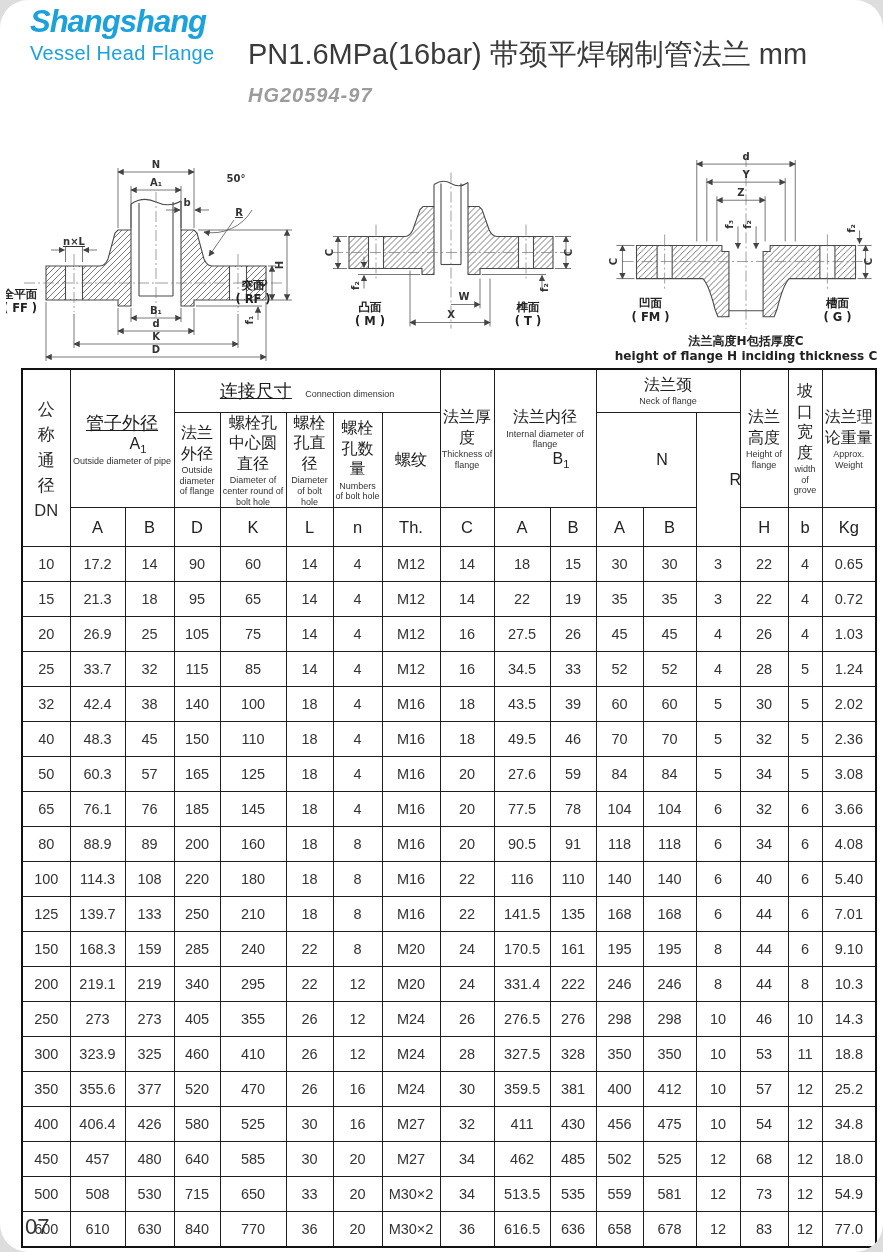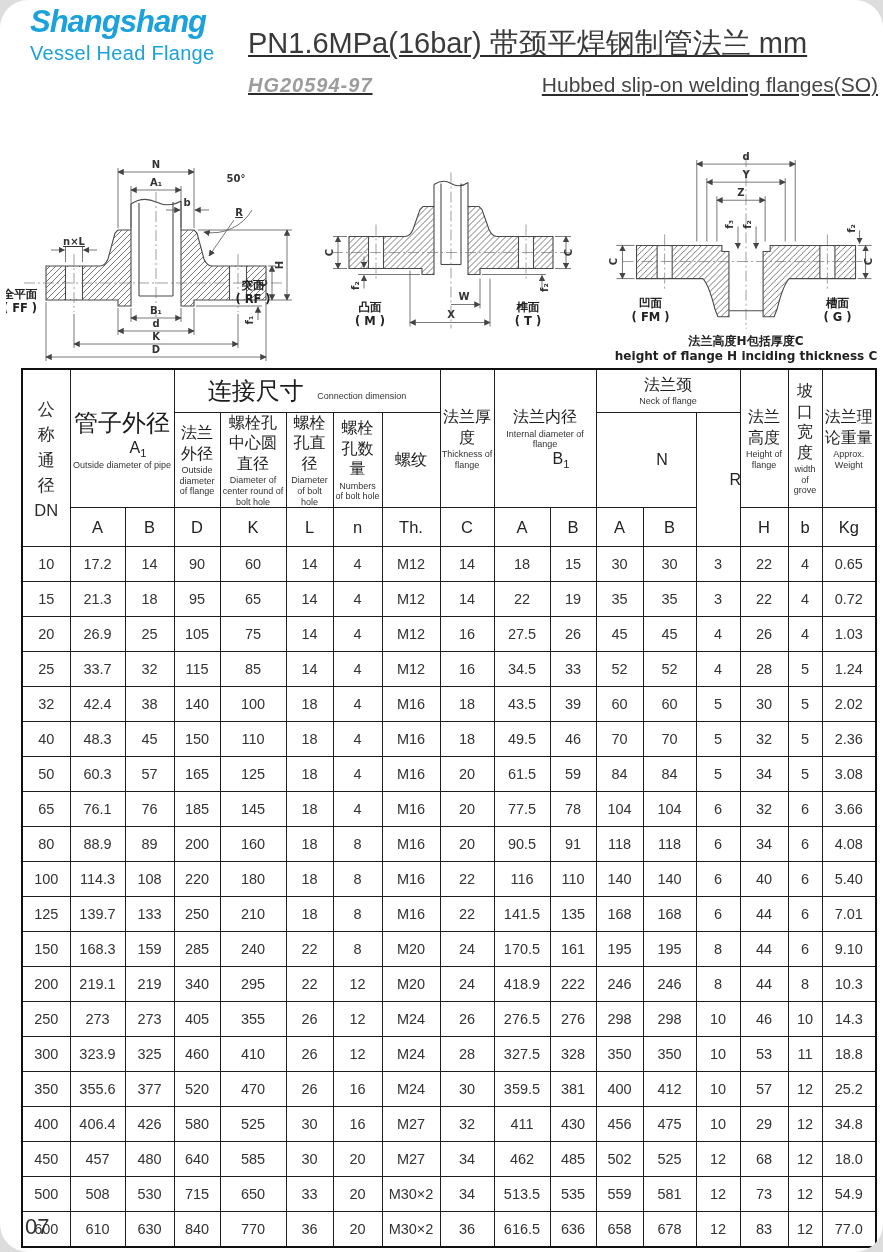--- a/index.html
+++ b/index.html
@@ -3,21 +3,21 @@
 <meta charset="utf-8">
 <style>
   html,body{margin:0;padding:0;background:#ddd;}
   .page{position:relative;width:883px;height:1252px;background:#fff;overflow:hidden;
         font-family:"Liberation Sans","DejaVu Sans",sans-serif;color:#2b2b2b;border-radius:28px;}
 
   
   .logo{position:absolute;left:30px;top:6px;width:215px;}
   .logo-main{font-size:31px;font-weight:bold;font-style:italic;letter-spacing:-1px;line-height:1.05;}
   .logo-sub{font-size:20px;margin-top:3px;letter-spacing:.3px;}
-  .title-block{position:absolute;left:248px;top:24px;width:630px;text-decoration:underline;}
+  .title-block{position:absolute;left:248px;top:35px;width:630px;}
   .page-title{margin:0;font-size:29px;font-weight:normal;color:#3a3a3a;white-space:nowrap;}
   .subrow{display:flex;justify-content:space-between;align-items:baseline;margin-top:9px;}
   .std-code{color:#9c9c9c;font-weight:bold;font-style:italic;font-size:20px;letter-spacing:1px;text-align:right;}
   .subtitle-en{color:#454545;font-size:21px;}
 
   
   .drawings{position:absolute;top:148px;left:6px;width:871px;height:216px;
             display:flex;justify-content:space-between;}
   svg{display:block;}
   .ln{stroke:#4a4a4a;stroke-width:1.1;fill:none;}
@@ -28,21 +28,21 @@
   .ftx{font-family:"DejaVu Sans",sans-serif;font-size:11.5px;font-weight:bold;fill:#222;}
   .cap{font-family:"DejaVu Sans",sans-serif;font-size:12px;font-weight:bold;fill:#222;}
 
   
   table.spec{position:absolute;top:368px;left:21px;width:856px;border-collapse:collapse;
              table-layout:fixed;border:2.5px solid #111;}
   .spec th,.spec td{border:1.6px solid #1e1e1e;text-align:center;vertical-align:middle;
                     padding:0 1px;overflow:hidden;}
   .spec thead th{font-weight:normal;}
   .zh{font-size:16px;line-height:1.28;color:#1c1c1c;word-break:break-all;text-align:center;}
-  .zh-big{font-size:24px;color:#1c1c1c;}
+  .zh-big{font-size:18px;color:#1c1c1c;text-decoration:underline;}
   .en{font-size:9px;line-height:1.18;color:#333;margin-top:1px;word-break:normal;}
   .code{font-size:16px;color:#222;padding-left:32px;}
   .letters th{height:38px;font-size:16.5px;color:#222;}
   .r1 th{height:42px;}
   .r2 th{height:64px;}
   .spec tbody td{height:34px;font-size:14.5px;color:#333;}
   .vstack{width:1.15em;margin:0 auto 0;font-size:17px;line-height:1.5;word-break:break-all;}
   .dn-code{font-size:16.5px;margin-top:2px;}
   sub{font-size:70%;}
 
@@ -54,21 +54,20 @@
 <div class="page">
 
   <div class="logo" style="color:#1ba1dc;">
     <div class="logo-main">Shangshang</div>
     <div class="logo-sub">Vessel Head Flange</div>
   </div>
   <div class="title-block">
     <h1 class="page-title">PN1.6MPa(16bar) 带颈平焊钢制管法兰  mm</h1>
     <div class="subrow">
       <span class="std-code">HG20594-97</span>
-      <span class="subtitle-en">Hubbed slip-on welding flanges(SO)</span>
     </div>
   </div>
 
   <div class="drawings">
 
     <svg width="295" height="216" viewBox="0 0 295 216">
       <defs>
         <pattern id="h1" patternUnits="userSpaceOnUse" width="6" height="6">
           <path d="M0,6 L6,0" stroke="#555" stroke-width=".8"></path>
         </pattern>
@@ -509,21 +508,21 @@
         <tr>
           <td>50</td>
           <td>60.3</td>
           <td>57</td>
           <td>165</td>
           <td>125</td>
           <td>18</td>
           <td>4</td>
           <td>M16</td>
           <td>20</td>
-          <td>61.5</td>
+          <td>27.6</td>
           <td>59</td>
           <td>84</td>
           <td>84</td>
           <td>5</td>
           <td>34</td>
           <td>5</td>
           <td>3.08</td>
         </tr>
         <tr>
           <td>65</td>
@@ -623,21 +622,21 @@
         <tr>
           <td>200</td>
           <td>219.1</td>
           <td>219</td>
           <td>340</td>
           <td>295</td>
           <td>22</td>
           <td>12</td>
           <td>M20</td>
           <td>24</td>
-          <td>418.9</td>
+          <td>331.4</td>
           <td>222</td>
           <td>246</td>
           <td>246</td>
           <td>8</td>
           <td>44</td>
           <td>8</td>
           <td>10.3</td>
         </tr>
         <tr>
           <td>250</td>
@@ -704,21 +703,21 @@
           <td>525</td>
           <td>30</td>
           <td>16</td>
           <td>M27</td>
           <td>32</td>
           <td>411</td>
           <td>430</td>
           <td>456</td>
           <td>475</td>
           <td>10</td>
-          <td>29</td>
+          <td>54</td>
           <td>12</td>
           <td>34.8</td>
         </tr>
         <tr>
           <td>450</td>
           <td>457</td>
           <td>480</td>
           <td>640</td>
           <td>585</td>
           <td>30</td>

